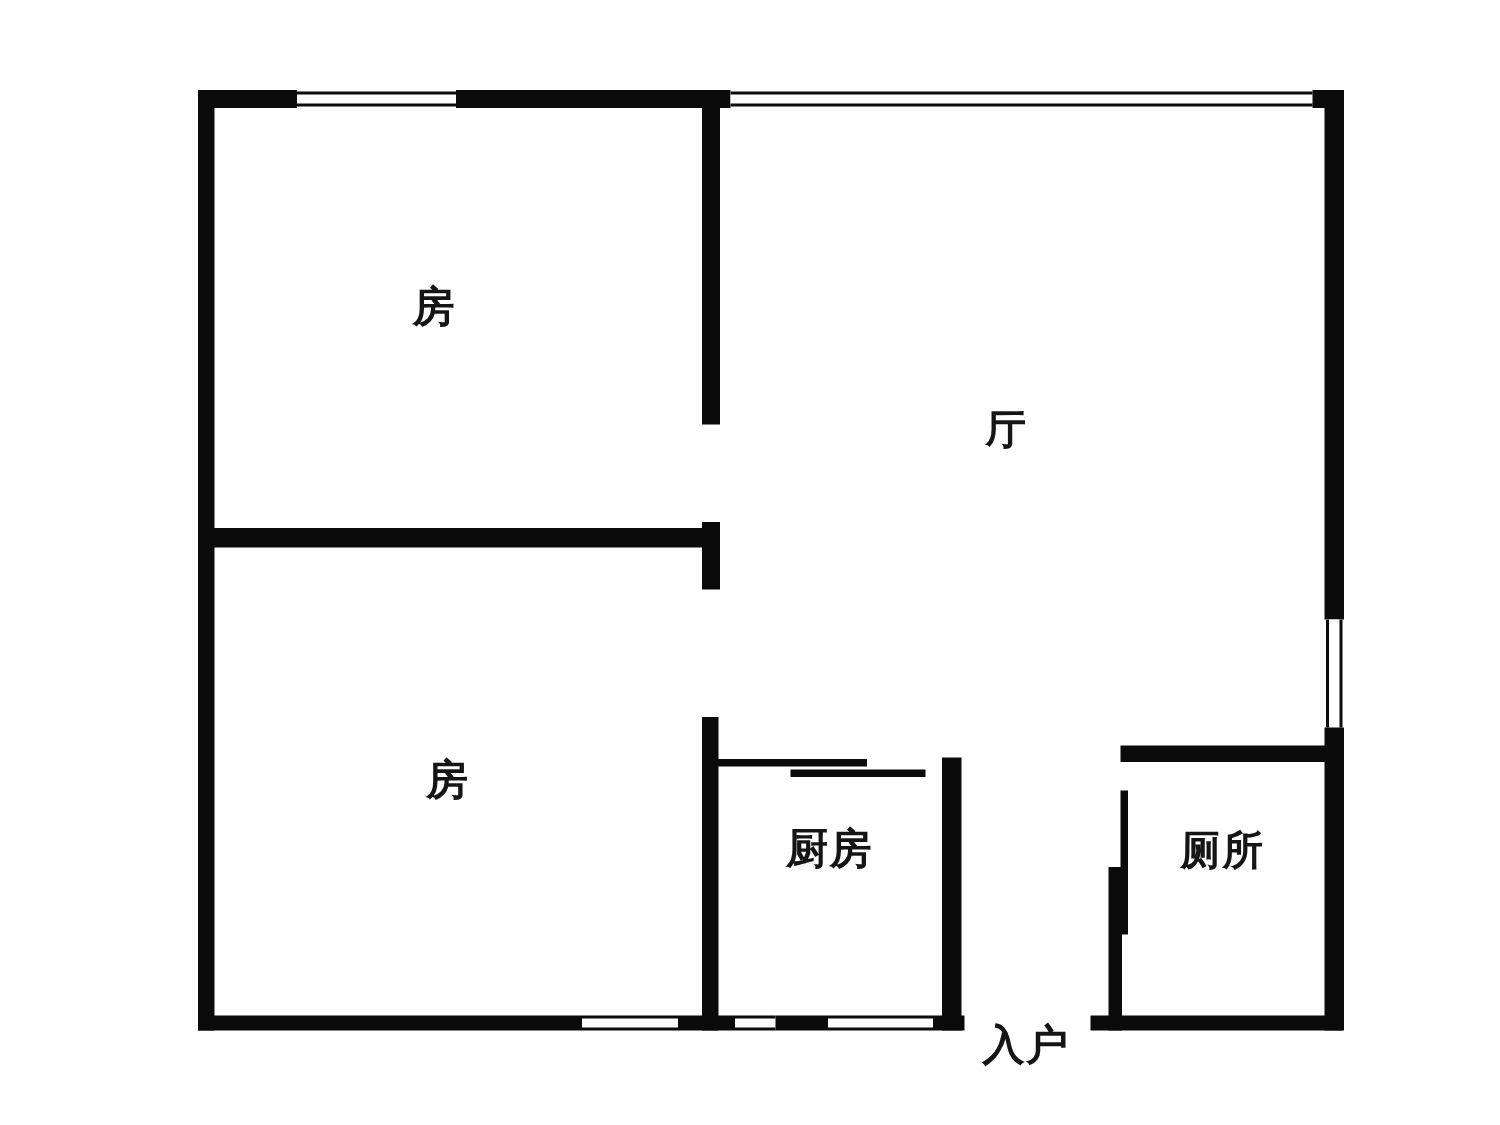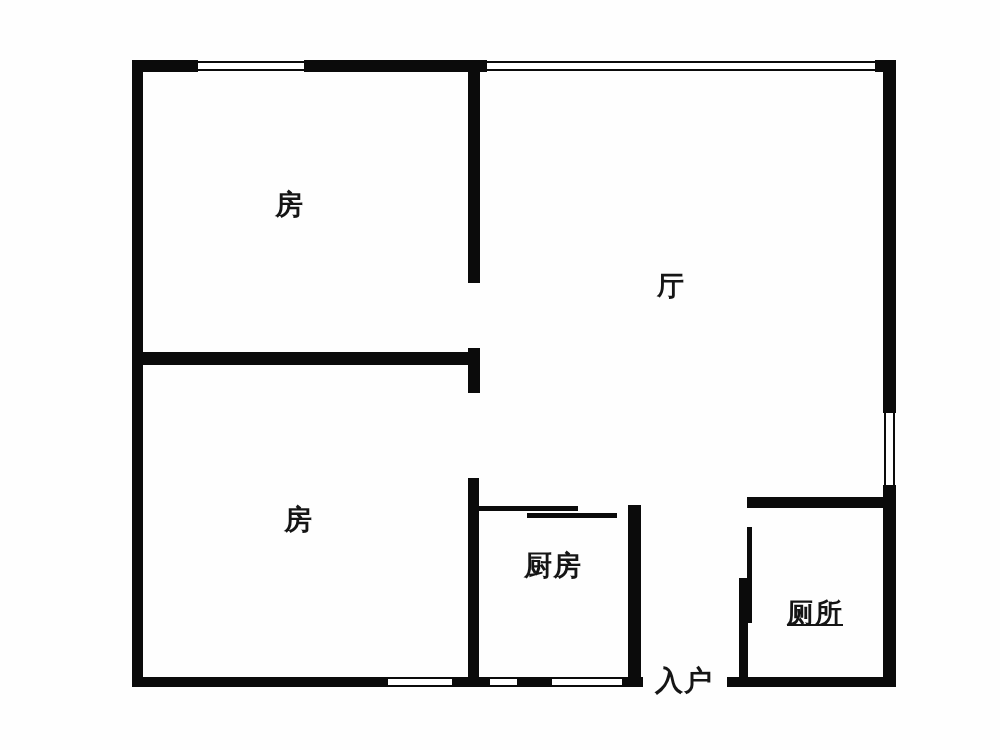--- a/index.html
+++ b/index.html
@@ -82,16 +82,16 @@
   <div class="wall" style="left:527px; top:513px; width:90px; height:5px;"></div>
 
   <div class="wall" style="left:747px; top:497px; width:148px; height:11px;"></div>
   <div class="wall" style="left:739px; top:578px; width:9px; height:109px;"></div>
   <div class="wall" style="left:747px; top:527px; width:5px; height:96px;"></div>
 
   <div class="room-label fs28" style="left:275px; top:191px;">房</div>
   <div class="room-label fs28" style="left:284px; top:506px;">房</div>
   <div class="room-label fs27" style="left:657px; top:273px;">厅</div>
   <div class="room-label fs28" style="left:524px; top:552px;">厨房</div>
-  <div class="room-label fs27" style="left:787px; top:600px;text-decoration:underline;">厕所</div>
-  <div class="room-label fs28" style="left:655px; top:667px;">入户</div>
+  <div class="room-label fs27" style="left:787px; top:554px;">厕所</div>
+  <div class="room-label fs28" style="left:655px; top:683px;">入户</div>
 
 </div>
 
 </body></html>

